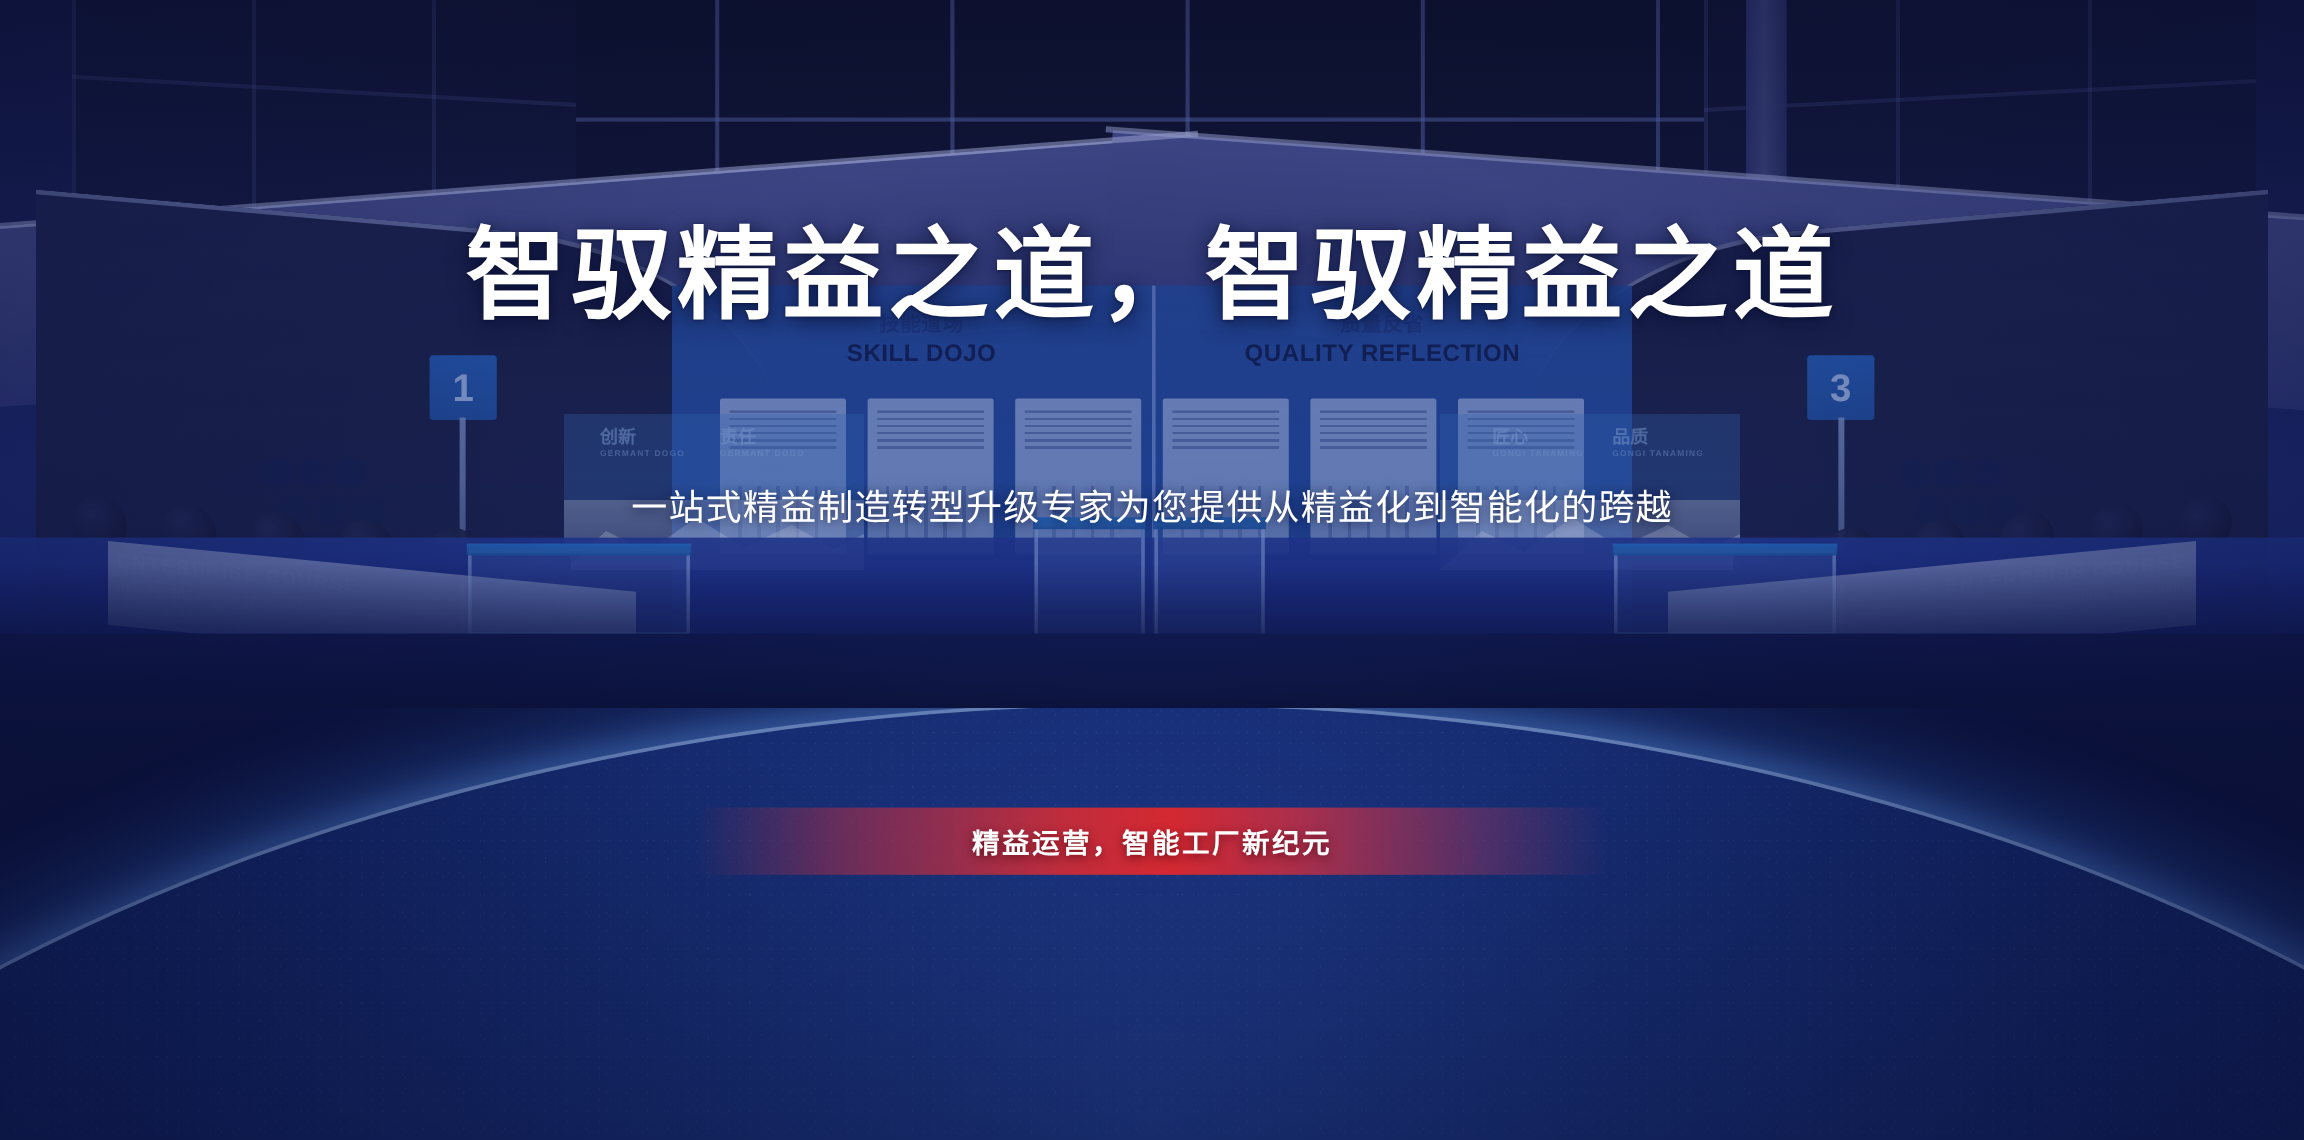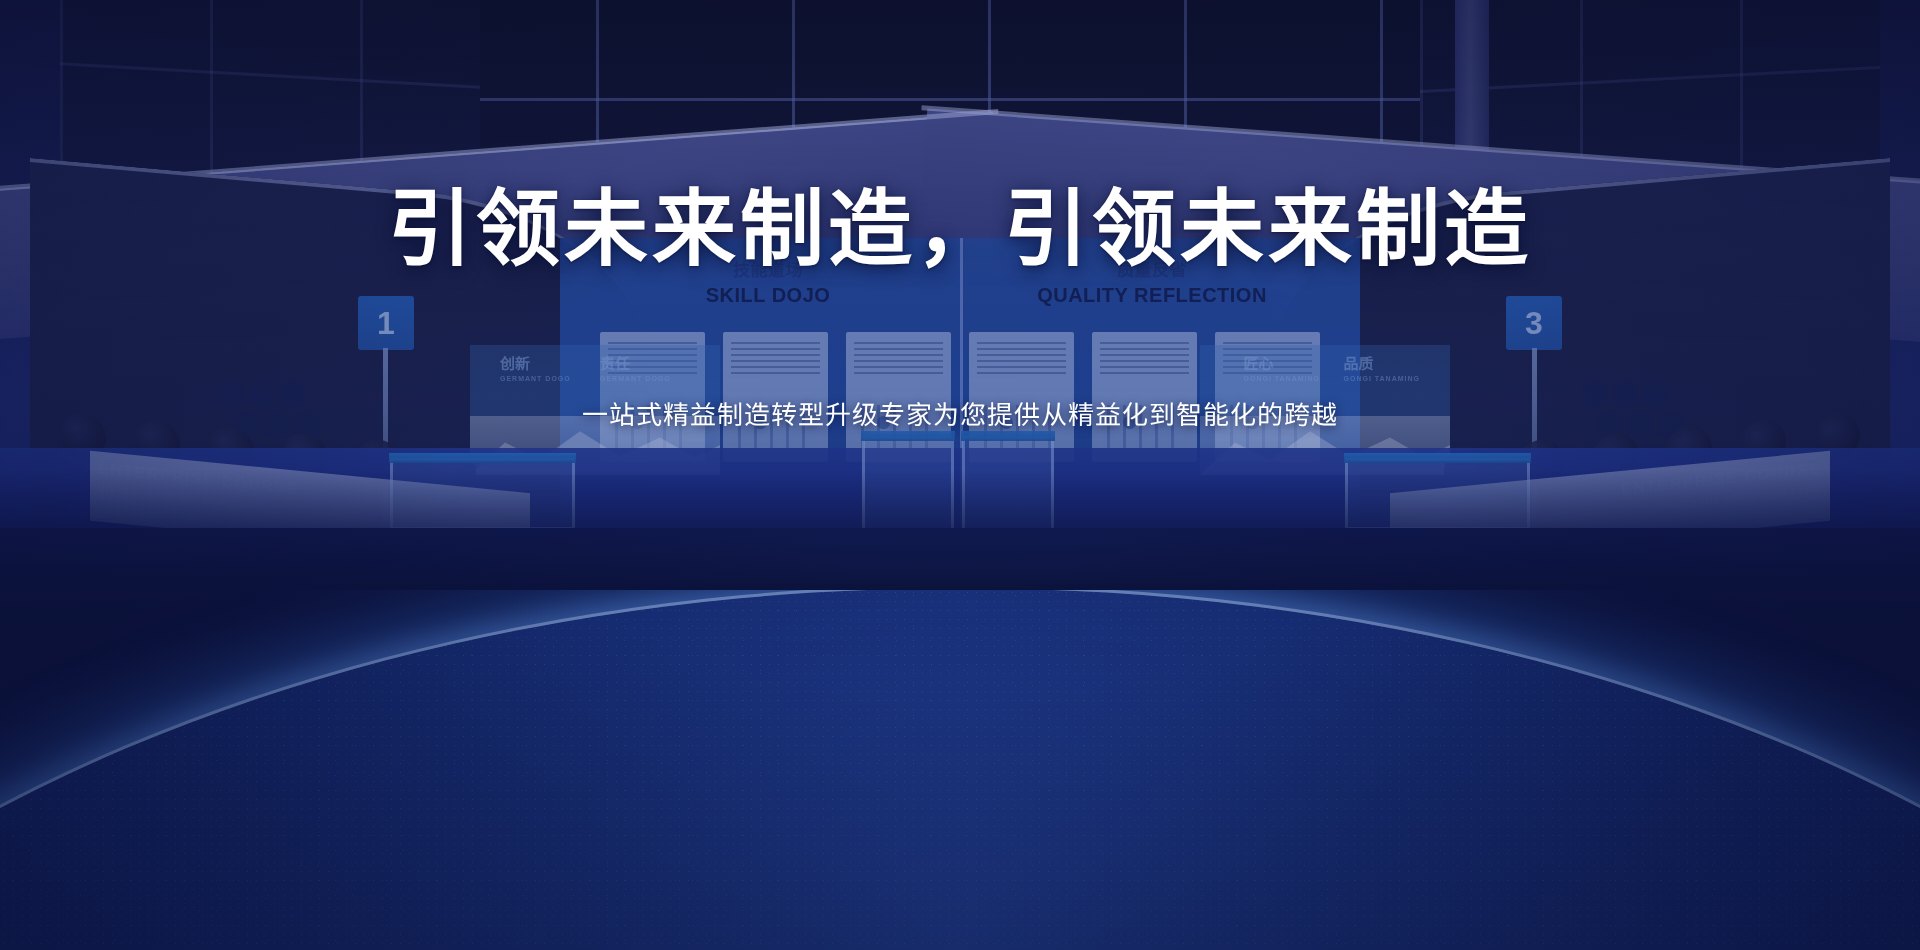--- a/index.html
+++ b/index.html
@@ -294,21 +294,21 @@
     font-size:84px;font-weight:700;line-height:1;
     color:#ffffff;
     letter-spacing:4px;
     text-shadow:0 4px 18px rgba(6,14,50,.85),0 1px 3px rgba(6,14,50,.6);
     white-space:nowrap;
   }
 
   .subhead{
     position:absolute;left:0;right:0;top:368px;
     text-align:center;
-    font-size:26px;font-weight:400;color:#ffffff;
+    font-size:30px;font-weight:400;color:#ffffff;
     letter-spacing:1px;
     text-shadow:0 2px 10px rgba(6,14,50,.8);
     white-space:nowrap;
   }
 
   .keywords{
     position:absolute;left:0;right:0;top:438px;
     display:flex;align-items:center;justify-content:center;
     white-space:nowrap;
   }
@@ -490,20 +490,23 @@
     <div class="earth-speckle"></div>
     <div class="earth-rim"></div>
   </div>
 
   <div class="seam"></div>
   <div class="wash"></div>
   <div class="vignette"></div>
 
   <div class="content">
 
-    <h1 class="headline">引领未来制造，引领未来制造</h1>
+    <h1 class="headline">智驭精益之道，智驭精益之道</h1>
 
     <p class="subhead">一站式精益制造转型升级专家为您提供从精益化到智能化的跨越</p>
 
 
+    <div class="ribbon">
+      <span class="ribbon-text">精益运营，智能工厂新纪元</span>
+    </div>
 
   </div>
 </div>
 
 </body></html>

